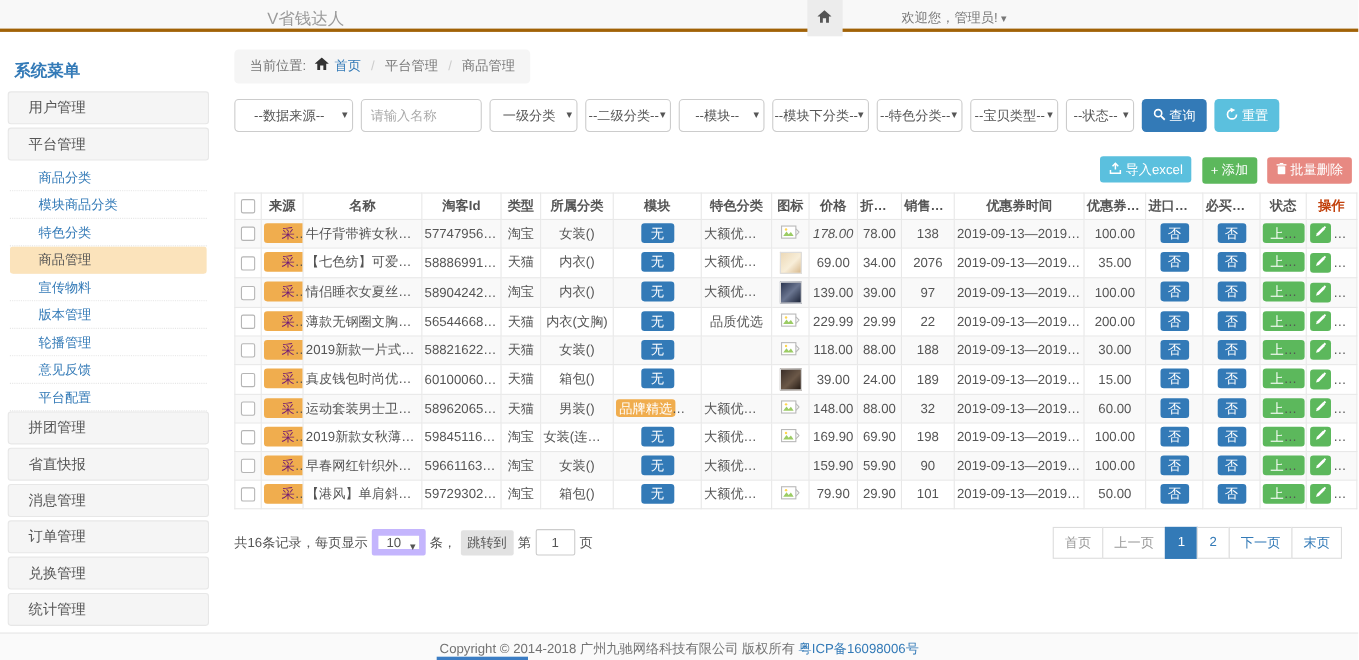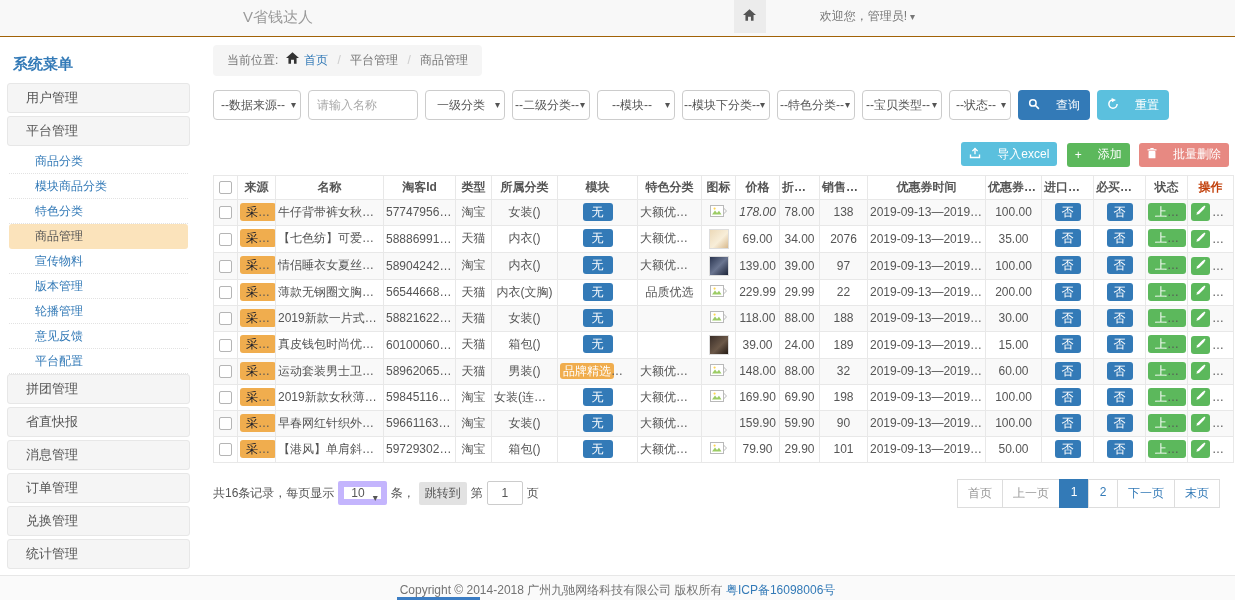--- a/index.html
+++ b/index.html
@@ -1,22 +1,22 @@
 <!DOCTYPE html>
 <html><head>
 <meta charset="utf-8">
 <style>
   * { margin:0; padding:0; box-sizing:border-box; }
   html,body { width:1235px; height:600px; overflow:hidden; background:#fff;
     font-family:"Liberation Sans","DejaVu Sans",sans-serif; font-size:12px; color:#555; }
   .stage { position:relative; width:1235px; height:600px; }
 
   
-  .topbar { position:absolute; top:0; left:0; width:1235px; height:37px;
-    background:#f8f8f8; border-bottom:1px solid #a16207; }
+  .topbar { position:absolute; top:0; left:0; width:1235px; height:29px;
+    background:#f8f8f8; border-bottom:3px solid #a16207; }
   .topbar .brand { position:absolute; left:243px; top:8px; font-size:15px; color:#9a9a9a; }
   .topbar .right { position:absolute; right:320px; top:0; height:33px; display:flex; align-items:center;gap:40px; }
   .home-box { width:32px; height:33px; background:#ececec; display:flex; align-items:center;
     justify-content:center; color:#555; cursor:pointer; }
   .welcome { margin-left:14px; color:#777; cursor:pointer; white-space:nowrap; }
   .welcome .caret { font-size:10px; color:#777; margin-left:3px; }
 
   
   .sidebar { position:absolute; left:7px; top:45px; width:183px; }
   .sidebar-title { color:#337ab7; font-size:15px; font-weight:bold; padding:10px 6px 9px 6px; }
@@ -38,42 +38,42 @@
   
   .filterbar { margin-top:14px; display:flex; align-items:center; }
   .f-sel { position:relative; height:30px; border:1px solid #ccc; border-radius:4px; background:#fff;
     display:flex; align-items:center; justify-content:center; padding:0 14px 0 6px; margin-right:7px;
     color:#555; cursor:pointer; white-space:nowrap; }
   .f-sel .caret { position:absolute; right:4px; top:8px; font-size:10px; color:#555; }
   .f-inp { height:30px; border:1px solid #ccc; border-radius:4px; padding:0 8px; width:110px;
     margin-right:7px; color:#555; font-size:12px; font-family:inherit; }
   .f-inp::placeholder { color:#aaa; }
   .btn { border:none; border-radius:4px; color:#fff; font-size:12px; cursor:pointer;
-    display:inline-flex; align-items:center; gap:16px; font-family:inherit; }
+    display:inline-flex; align-items:center; gap:3px; font-family:inherit; }
   .btn-search { background:#337ab7; height:30px; padding:0 10px; margin-right:7px; }
   .btn-reset  { background:#5bc0de; height:30px; padding:0 10px; }
 
   
   .actions { margin-top:22px; text-align:right; }
   .abtn { height:24px; padding:0 8px; margin-left:6px; border-radius:3px; }
   .abtn-import { background:#5bc0de; }
   .abtn-add { background:#5cb85c; }
   .abtn-del { background:#e78982; }
 
   
   table.grid { border-collapse:collapse; table-layout:fixed; width:1007px; margin-top:8px; }
   .grid th, .grid td { border:1px solid #e8e8e8; text-align:center; vertical-align:middle;
     overflow:hidden; white-space:nowrap; text-overflow:ellipsis; padding:3px 2px; }
   .grid th { height:24px; color:#555; font-weight:bold; background:#fff; }
   .grid th.op-head { color:#c2410c; }
   .grid td { height:26px; color:#555; }
   .grid tbody tr:nth-child(odd) { background:#f9f9f9; }
   .cb { display:inline-block; width:13px; height:13px; border:1px solid #b5b5b5; border-radius:2px;
     background:#fff; vertical-align:middle; cursor:pointer; }
-  .badge-src { background:#f0ad4e; color:#0f172a; border-radius:3px; padding:2px 6px; }
+  .badge-src { background:#f0ad4e; color:#701a75; border-radius:3px; padding:2px 16px; }
   .badge-none { background:#337ab7; color:#fff; border-radius:3px; padding:2px 9px; cursor:pointer; }
   .badge-mod { background:#f0ad4e; color:#fff; border-radius:3px; padding:1px 3px; margin-right:2px; }
   .badge-no { background:#337ab7; color:#fff; border-radius:3px; padding:2px 7px; cursor:pointer; }
   .badge-on { background:#5cb85c; color:#fff; border-radius:3px; padding:2px 7px; cursor:pointer; }
   .opbtn { display:inline-flex; align-items:center; justify-content:center; width:19px; height:18px;
     border-radius:3px; cursor:pointer; margin:0 1px; }
   .opbtn.edit { background:#5cb85c; }
   .opbtn.del { background:#d9534f; }
   .thumb { display:inline-block; width:20px; height:20px; border:1px solid #ddd; vertical-align:middle; }
   .thumb-tan { background:linear-gradient(135deg,#ecd9b8,#f8eed9 55%,#d8b98d); }
@@ -149,21 +149,21 @@
             <path d="M8 0 L16 7 H13 V14 H9.8 V9 H6.2 V14 H3 V7 H0 Z" fill="currentColor"></path>
           </svg></span>
       <a class="bc-home">首页</a>
       <span class="sep">/</span>
       <span class="bc-item">平台管理</span>
       <span class="sep">/</span>
       <span class="bc-item">商品管理</span>
     </div>
 
     <div class="filterbar" id="filterbar">
-        <div class="f-sel" style="width: 88px;">
+        <div class="f-sel" style="width: 108px;">
           <span>--数据来源--</span>
           <span class="caret">▾</span>
         </div>
         <input class="f-inp" placeholder="请输入名称" style="">
         <div class="f-sel" style="width: 80px;">
           <span>一级分类</span>
           <span class="caret">▾</span>
         </div>
         <div class="f-sel" style="width: 78px;">
           <span>--二级分类--</span>

